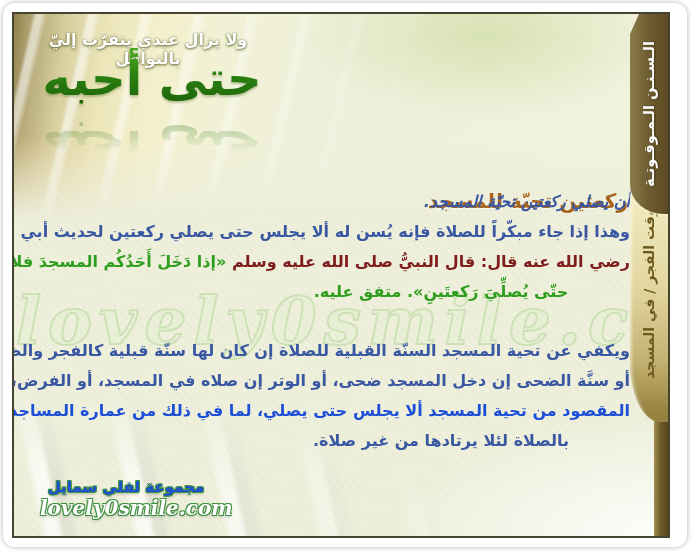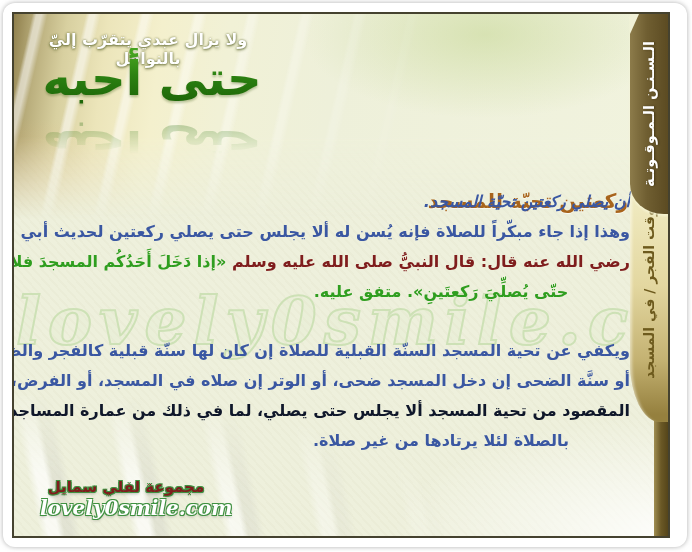--- a/index.html
+++ b/index.html
@@ -86,21 +86,21 @@
            background:linear-gradient(to bottom, #f4f0ca, #e3d7a0 45%, #c4b272 75%, #95803e 97%);
            box-shadow: inset 2px 2px 3px rgba(255,255,245,.5);
            display:flex; align-items:center; justify-content:center; }
   .vtext { transform:rotate(-90deg); white-space:nowrap; direction:rtl;
            font-weight:bold; letter-spacing:1px; }
   .vtext.cat { color:#ffffff; font-size:14.5px; text-shadow:0 1px 2px rgba(40,30,0,.55); }
   .vtext.time { font-size:14px; padding-left:10px; }
 
   
   .footer { position:absolute; left:26px; top:464px; width:172px; z-index:6; text-align:center; }
-  .f1 { direction:rtl; font-size:15px; font-weight:bold; color:#7f1d1d; line-height:19px;
+  .f1 { direction:rtl; font-size:15px; font-weight:bold; color:#1d4ed8; line-height:19px;
         text-shadow:-1px -1px 0 #3f9140, 1px -1px 0 #3f9140, -1px 1px 0 #3f9140, 1px 1px 0 #3f9140, 0 2px 3px rgba(60,60,60,.35); }
   .f2 { font-family:"DejaVu Serif", serif; font-style:italic; font-weight:bold; font-size:20px;
         color:#fff; line-height:23px;
         text-shadow:-1px -1px 0 #3f9140, 1px -1px 0 #3f9140, -1px 1px 0 #3f9140, 1px 1px 0 #3f9140, 0 2px 3px rgba(60,60,60,.35); }
 </style>
 </head>
 <body>
 
 <div class="shot">
   <div class="frame">
@@ -123,21 +123,21 @@
       <div class="lines">
         <div class="ln rgt" style="color: rgb(58, 87, 162); font-style: italic;">أن يصلي ركعتين تحيّة المسجد.</div>
         <div class="ln jus" style="color: rgb(58, 87, 162);">وهذا إذا جاء مبكّراً للصلاة فإنه يُسن له ألا يجلس حتى يصلي ركعتين لحديث أبي قتادة</div>
         <div class="ln jus">
           <span style="color: #7f1d1d;">رضي الله عنه قال: قال النبيُّ صلى الله عليه وسلم </span><span style="color: rgb(47, 158, 31);">«إذا دَخَلَ أَحَدُكُم المسجدَ فلا يَجلِسْ</span>
         </div>
         <div class="ln ctr" style="color: rgb(47, 158, 31);">حتّى يُصلِّيَ رَكعتَينِ». متفق عليه.</div>
 
         <div class="ln jus gap" style="color: rgb(58, 87, 162);">ويكفي عن تحية المسجد السنّة القبلية للصلاة إن كان لها سنّة قبلية كالفجر والظهر،</div>
         <div class="ln jus" style="color: rgb(58, 87, 162);">أو سنَّة الضحى إن دخل المسجد ضحى، أو الوتر إن صلاه في المسجد، أو الفرض، لأن</div>
-        <div class="ln jus" style="color: #0f172a;">المقصود من تحية المسجد ألا يجلس حتى يصلي، لما في ذلك من عمارة المساجد</div>
+        <div class="ln jus" style="color: #1d4ed8;">المقصود من تحية المسجد ألا يجلس حتى يصلي، لما في ذلك من عمارة المساجد</div>
         <div class="ln ctr" style="color: rgb(58, 87, 162);">بالصلاة لئلا يرتادها من غير صلاة.</div>
       </div>
 
       <div class="spine"></div>
       <div class="side-light">
         <span class="vtext time" style="color: rgb(109, 90, 29);">وقت الفجر / في المسجد</span>
       </div>
       <div class="side-dark">
         <span class="cut"></span>
         <span class="vtext cat">الـسـنـن الـمـوقـوتـة</span>

